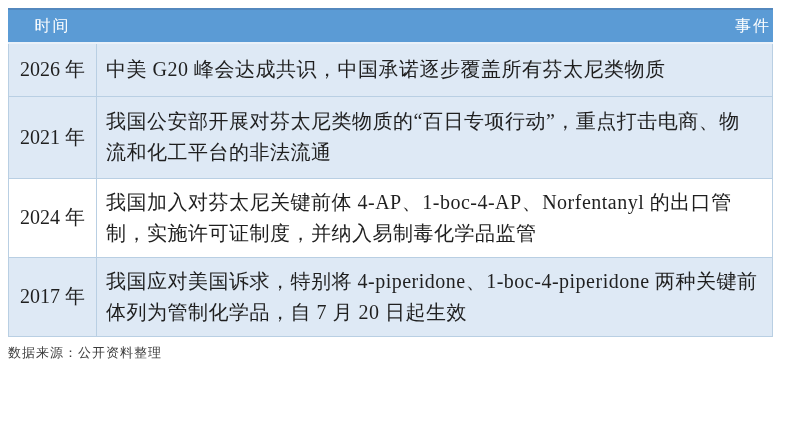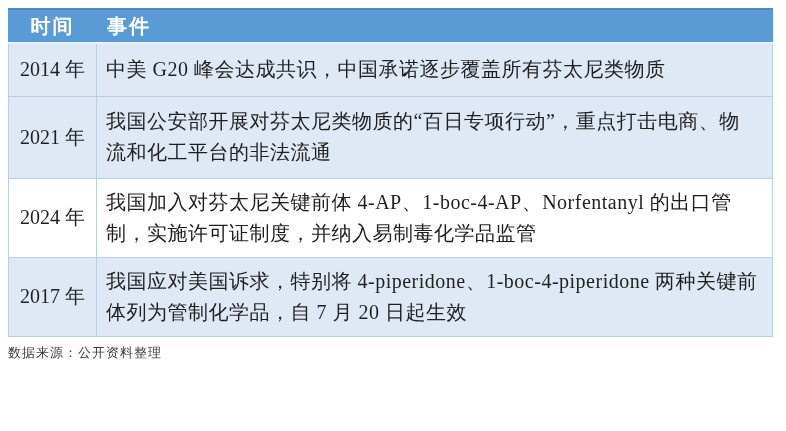--- a/index.html
+++ b/index.html
@@ -22,29 +22,29 @@
   }
   col.c-time  { width: 88px; }
   th, td {
     border: 1px solid var(--border, #B9CFE3);
     color: var(--text, #1f1f1f);
   }
   thead tr { height: 34px; }
   th {
     background: var(--header-bg, #5B9BD5);
     color: var(--header-text, #ffffff);
-    font-size: 20px;
-    font-weight: bold;
+    font-size: 16px;
+    font-weight: normal;
     letter-spacing: 2px;
     border-color: var(--header-bg, #5B9BD5);
     border-top: 2px solid var(--header-top-border, #5388BE);
     border-bottom: 2px solid var(--header-bottom-border, #EAF1F9);
   }
   th.h-time { text-align: center; }
-  th.h-event { text-align: left; padding-left: 10px; }
+  th.h-event { text-align: right; padding-left: 10px; }
   td { background: var(--row-bg, #ffffff); }
   tr.alt td { background: var(--row-alt-bg, #DEE9F5); }
   td.time {
     text-align: center;
     vertical-align: middle;
     font-size: 20px;
     white-space: nowrap;
   }
   td.event {
     vertical-align: middle;
@@ -76,21 +76,21 @@
       <col class="c-event">
     </colgroup>
     <thead>
       <tr>
         <th class="h-time">时间</th>
         <th class="h-event">事件</th>
       </tr>
     </thead>
     <tbody>
       <tr class="alt r0">
-        <td class="time">2014 年</td>
+        <td class="time">2026 年</td>
         <td class="event">中美 G20 峰会达成共识，中国承诺逐步覆盖所有芬太尼类物质</td>
       </tr>
       <tr class="alt r2">
         <td class="time">2021 年</td>
         <td class="event">我国公安部开展对芬太尼类物质的“百日专项行动”，重点打击电商、物流和化工平台的非法流通</td>
       </tr>
       <tr class="r3">
         <td class="time">2024 年</td>
         <td class="event">我国加入对芬太尼关键前体 4-AP、1-boc-4-AP、Norfentanyl 的出口管制，实施许可证制度，并纳入易制毒化学品监管</td>
       </tr>

